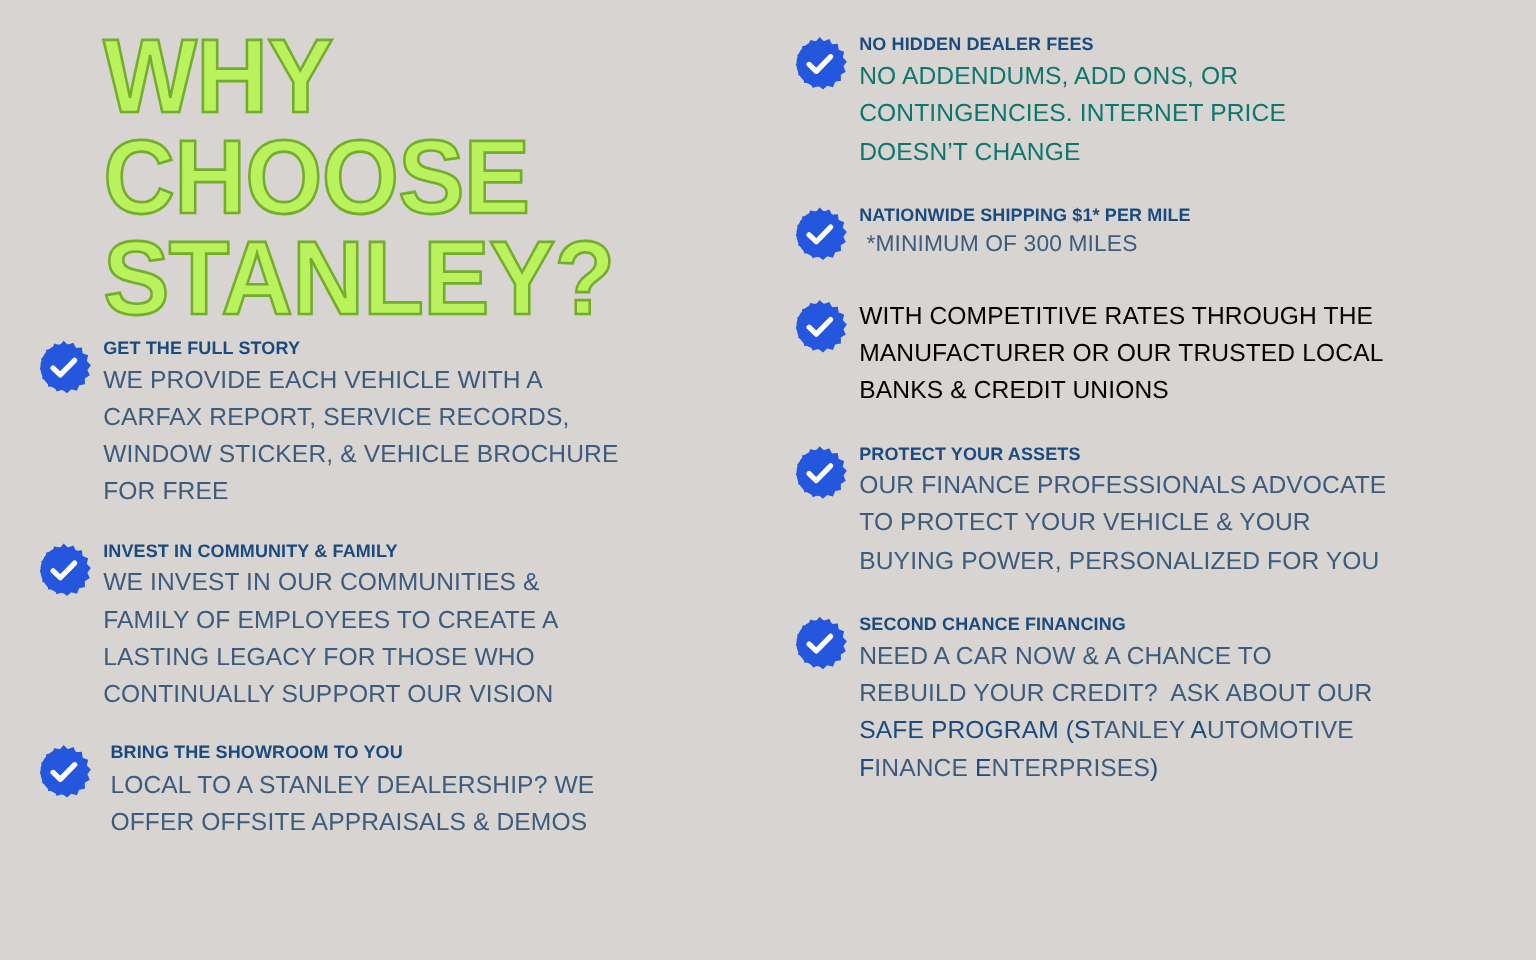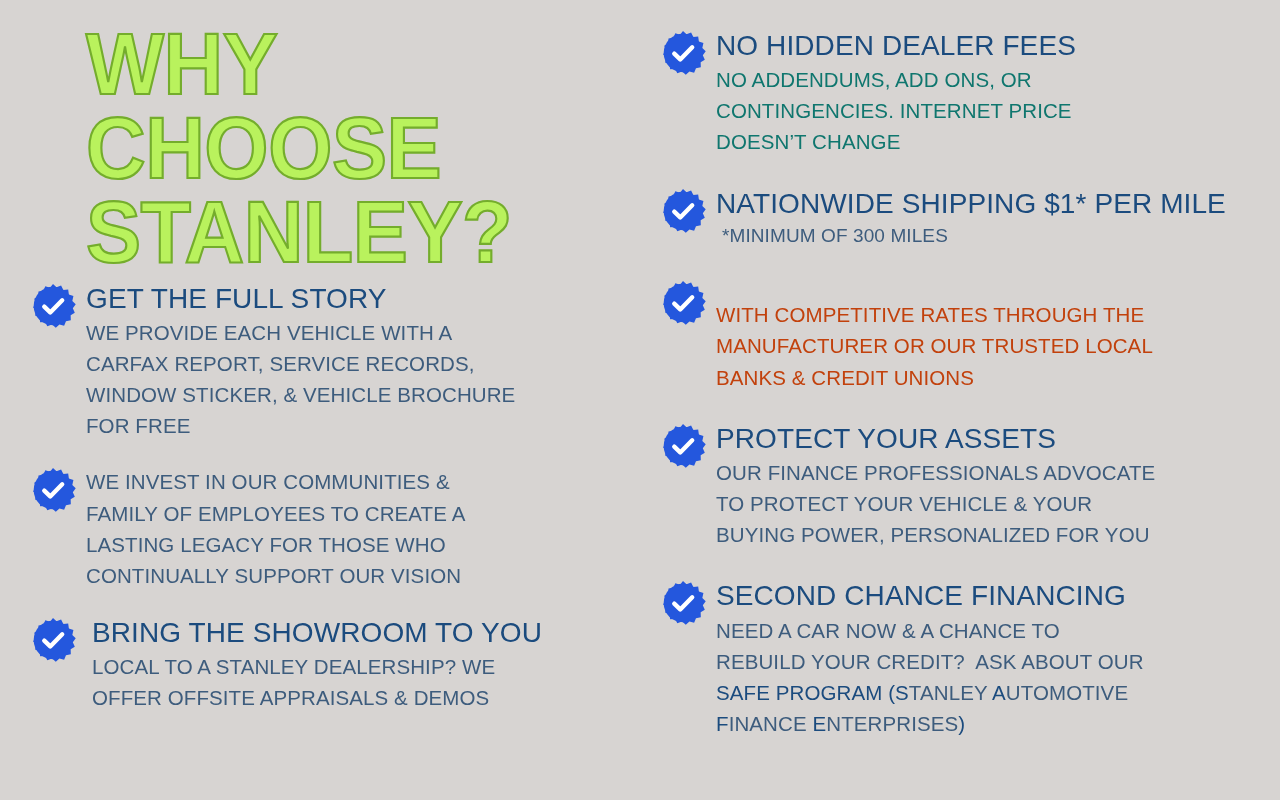--- a/index.html
+++ b/index.html
@@ -78,22 +78,22 @@
   }
 
   .feature-text {
     flex: 1 1 auto;
     min-width: 0;
     padding-top: 1px;
   }
 
   .feature-title {
     margin: 0 0 1px 0;
-    font-size: 28px;
-    font-weight: 400;
+    font-size: 15px;
+    font-weight: 700;
     line-height: 1.22;
     letter-spacing: 0.1px;
     color: #1b4b7e;
     text-transform: uppercase;
   }
 
   .feature-body {
     margin: 0;
     font-size: 20.5px;
     font-weight: 400;
@@ -153,20 +153,21 @@
         </div>
       </li>
 
       <li class="feature">
         <svg class="badge" viewBox="0 0 100 100" aria-hidden="true">
           <path d="M50 2 L57.6 9.3 L67.6 5.6 L72.4 15.1 L83 14.2 L84.5 24.8 L94.4 28.5 L92 38.9 L99.4 46.4 L93.1 55 L97.4 64.6 L88.4 70.3 L88.7 81 L78.2 82.9 L74.2 92.8 L63.9 90.1 L56.1 97.1 L47.8 90.3 L37.7 94.1 L32.6 84.7 L22 85.3 L20.8 74.7 L11 70.7 L13.7 60.4 L6.6 52.7 L13.2 44.3 L9.2 34.5 L18.4 29.1 L18.4 18.4 L29 16.9 L33.3 7.1 L43.5 10.1 Z" fill="#2457dd"></path>
           <circle cx="50" cy="50" r="42" fill="#2457dd"></circle>
           <path d="M31 51.5 L44 64 L70 37.5" fill="#2457dd" stroke="#ffffff" stroke-width="9.5" stroke-linecap="round" stroke-linejoin="round"></path>
         </svg>
         <div class="feature-text">
+          <h2 class="feature-title" style="color: rgb(27, 75, 126);">INVEST IN COMMUNITY &amp; FAMILY</h2>
           <p class="feature-body" style="color: rgb(61, 92, 125);">WE INVEST IN OUR COMMUNITIES &amp;
 FAMILY OF EMPLOYEES TO CREATE A
 LASTING LEGACY FOR THOSE WHO
 CONTINUALLY SUPPORT OUR VISION</p>
         </div>
       </li>
 
       <li class="feature indent-sm">
         <svg class="badge" viewBox="0 0 100 100" aria-hidden="true">
           <path d="M50 2 L57.6 9.3 L67.6 5.6 L72.4 15.1 L83 14.2 L84.5 24.8 L94.4 28.5 L92 38.9 L99.4 46.4 L93.1 55 L97.4 64.6 L88.4 70.3 L88.7 81 L78.2 82.9 L74.2 92.8 L63.9 90.1 L56.1 97.1 L47.8 90.3 L37.7 94.1 L32.6 84.7 L22 85.3 L20.8 74.7 L11 70.7 L13.7 60.4 L6.6 52.7 L13.2 44.3 L9.2 34.5 L18.4 29.1 L18.4 18.4 L29 16.9 L33.3 7.1 L43.5 10.1 Z" fill="#2457dd"></path>
@@ -212,21 +213,21 @@
         </div>
       </li>
 
       <li class="feature">
         <svg class="badge" viewBox="0 0 100 100" aria-hidden="true">
           <path d="M50 2 L57.6 9.3 L67.6 5.6 L72.4 15.1 L83 14.2 L84.5 24.8 L94.4 28.5 L92 38.9 L99.4 46.4 L93.1 55 L97.4 64.6 L88.4 70.3 L88.7 81 L78.2 82.9 L74.2 92.8 L63.9 90.1 L56.1 97.1 L47.8 90.3 L37.7 94.1 L32.6 84.7 L22 85.3 L20.8 74.7 L11 70.7 L13.7 60.4 L6.6 52.7 L13.2 44.3 L9.2 34.5 L18.4 29.1 L18.4 18.4 L29 16.9 L33.3 7.1 L43.5 10.1 Z" fill="#2457dd"></path>
           <circle cx="50" cy="50" r="42" fill="#2457dd"></circle>
           <path d="M31 51.5 L44 64 L70 37.5" fill="#2457dd" stroke="#ffffff" stroke-width="9.5" stroke-linecap="round" stroke-linejoin="round"></path>
         </svg>
         <div class="feature-text">
-          <p class="feature-body" style="color: #c2410c; margin-top: 20px;">WITH COMPETITIVE RATES THROUGH THE
+          <p class="feature-body" style="color: #000000;">WITH COMPETITIVE RATES THROUGH THE
 MANUFACTURER OR OUR TRUSTED LOCAL
 BANKS &amp; CREDIT UNIONS</p>
         </div>
       </li>
 
       <li class="feature">
         <svg class="badge" viewBox="0 0 100 100" aria-hidden="true">
           <path d="M50 2 L57.6 9.3 L67.6 5.6 L72.4 15.1 L83 14.2 L84.5 24.8 L94.4 28.5 L92 38.9 L99.4 46.4 L93.1 55 L97.4 64.6 L88.4 70.3 L88.7 81 L78.2 82.9 L74.2 92.8 L63.9 90.1 L56.1 97.1 L47.8 90.3 L37.7 94.1 L32.6 84.7 L22 85.3 L20.8 74.7 L11 70.7 L13.7 60.4 L6.6 52.7 L13.2 44.3 L9.2 34.5 L18.4 29.1 L18.4 18.4 L29 16.9 L33.3 7.1 L43.5 10.1 Z" fill="#2457dd"></path>
           <circle cx="50" cy="50" r="42" fill="#2457dd"></circle>
           <path d="M31 51.5 L44 64 L70 37.5" fill="#2457dd" stroke="#ffffff" stroke-width="9.5" stroke-linecap="round" stroke-linejoin="round"></path>

